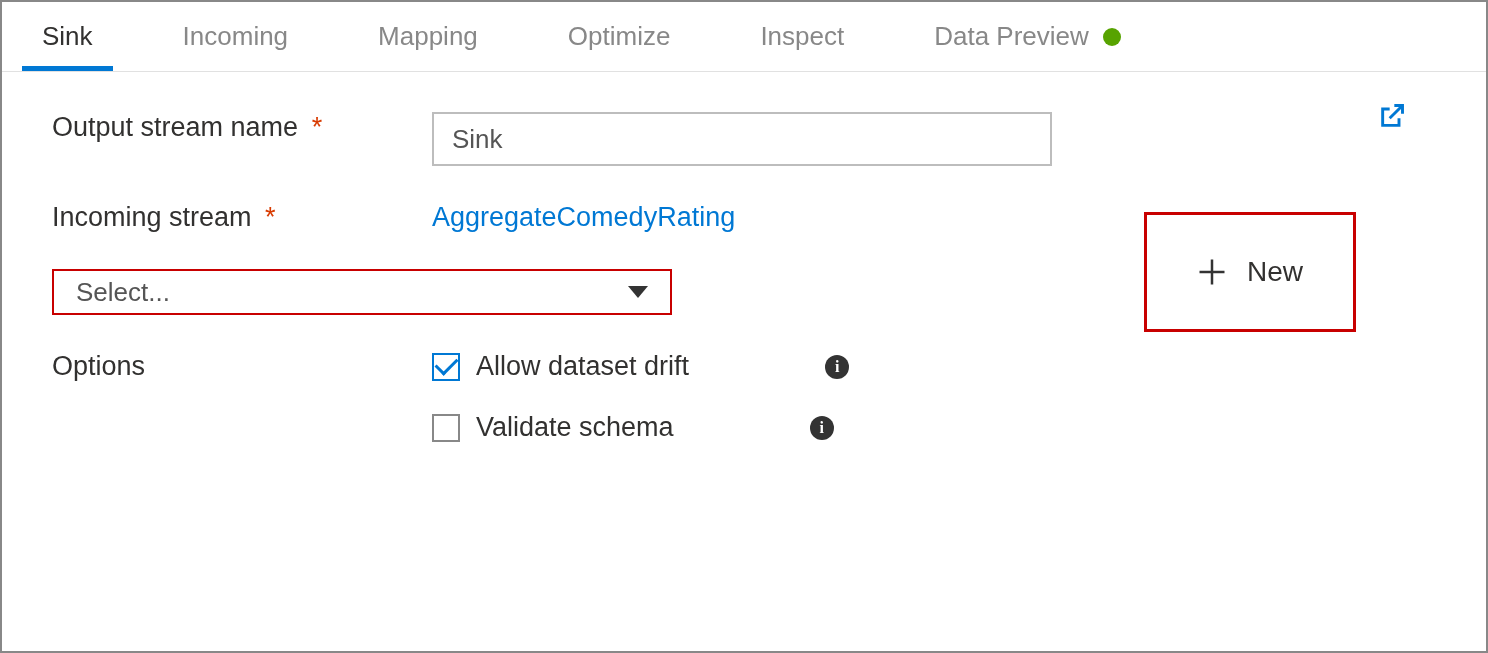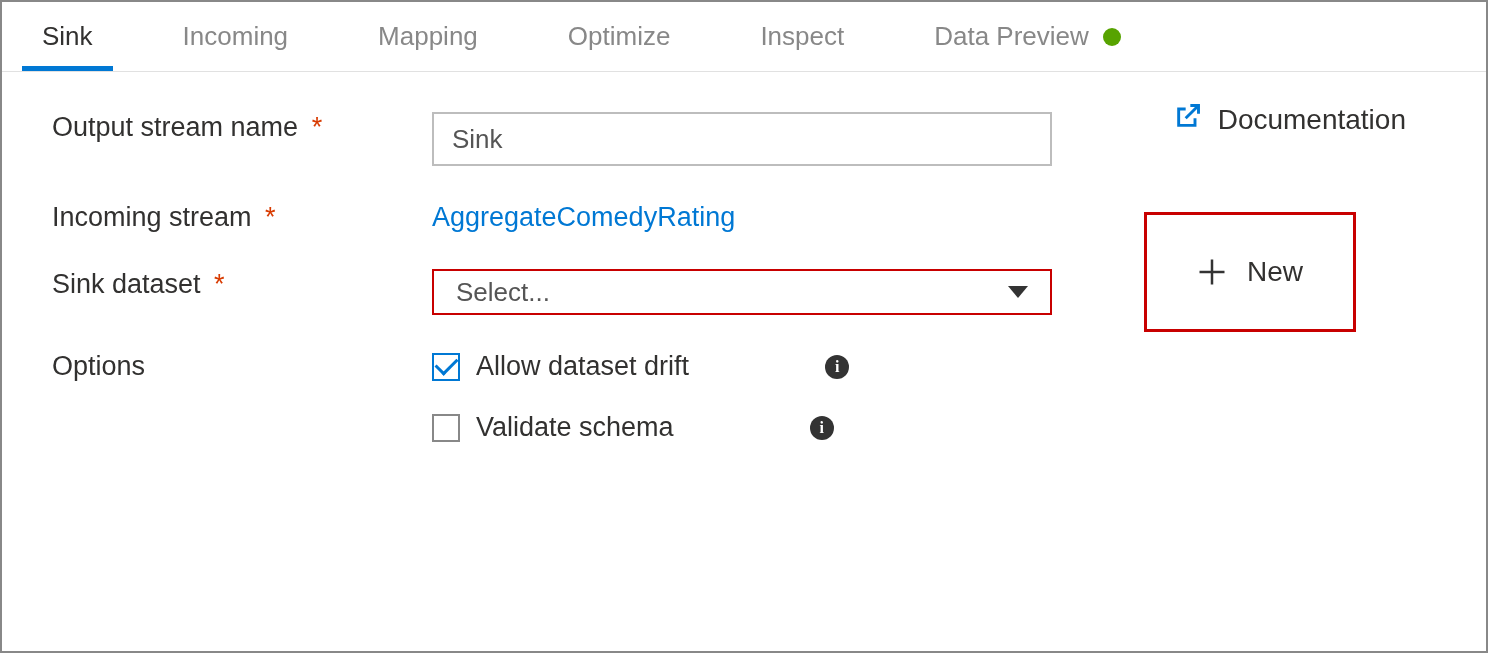--- a/index.html
+++ b/index.html
@@ -214,21 +214,20 @@
 <div class="content">
 
   <div class="doc-link">
     <span class="doc-icon">
       <svg width="28" height="28" viewBox="0 0 24 24" fill="none" stroke="#0078d4" stroke-width="2.5">
         <path d="M14 3h7v7"></path>
         <path d="M10 14L21 3"></path>
         <path d="M18 14v6H4V6h6"></path>
       </svg>
     </span>
-    <span>Documentation</span>
   </div>
 
   <div class="form-row">
     <div class="label-col">
       <span>Output stream name</span>
       <span class="required">*</span>
     </div>
     <div class="field-col">
       <input type="text" class="text-input" value="Sink" style="">
     </div>
@@ -238,24 +237,20 @@
     <div class="label-col">
       <span>Incoming stream</span>
       <span class="required">*</span>
     </div>
     <div class="field-col">
       <span class="link-text">AggregateComedyRating</span>
     </div>
   </div>
 
   <div class="form-row">
-    <div class="label-col">
-      <span>Sink dataset</span>
-      <span class="required">*</span>
-    </div>
     <div class="field-col">
       <div class="select-box">
         <span>Select...</span>
         <span class="caret-down"></span>
       </div>
     </div>
   </div>
 
   <div class="new-button">
     <svg class="plus-svg" viewBox="0 0 24 24">

